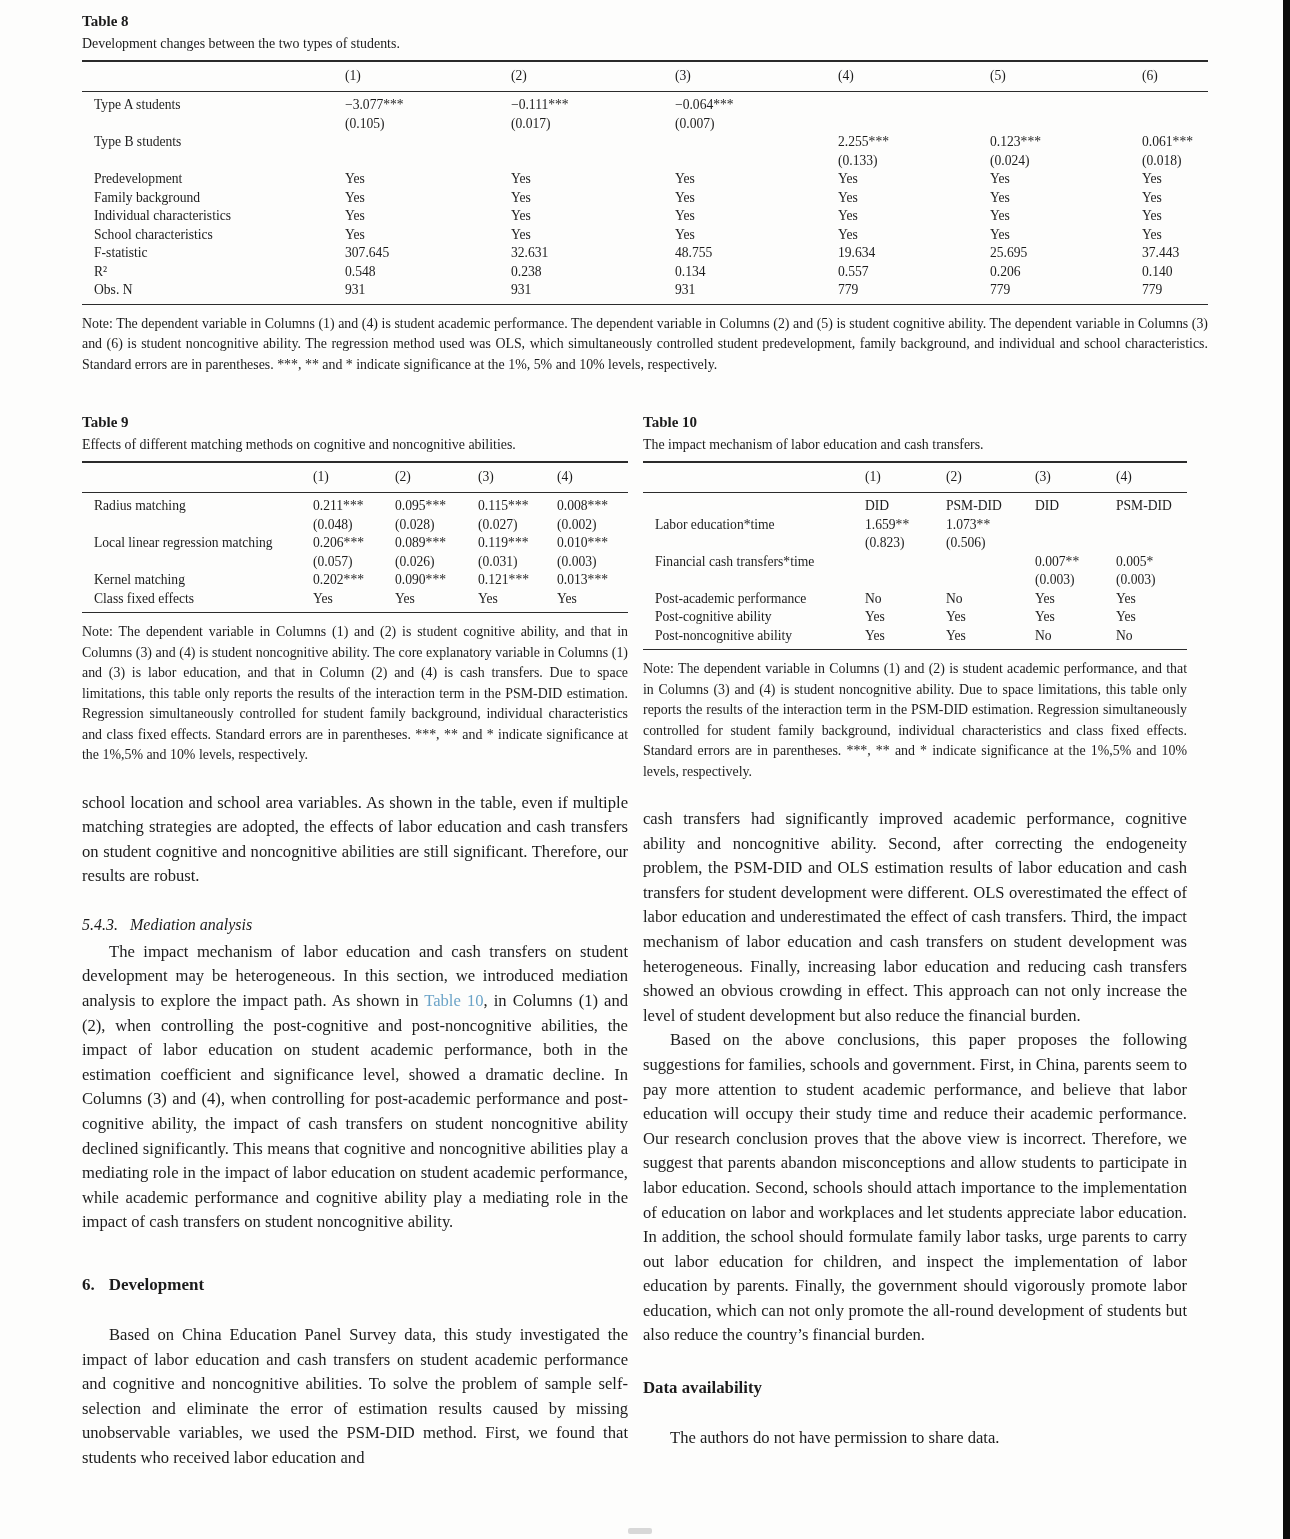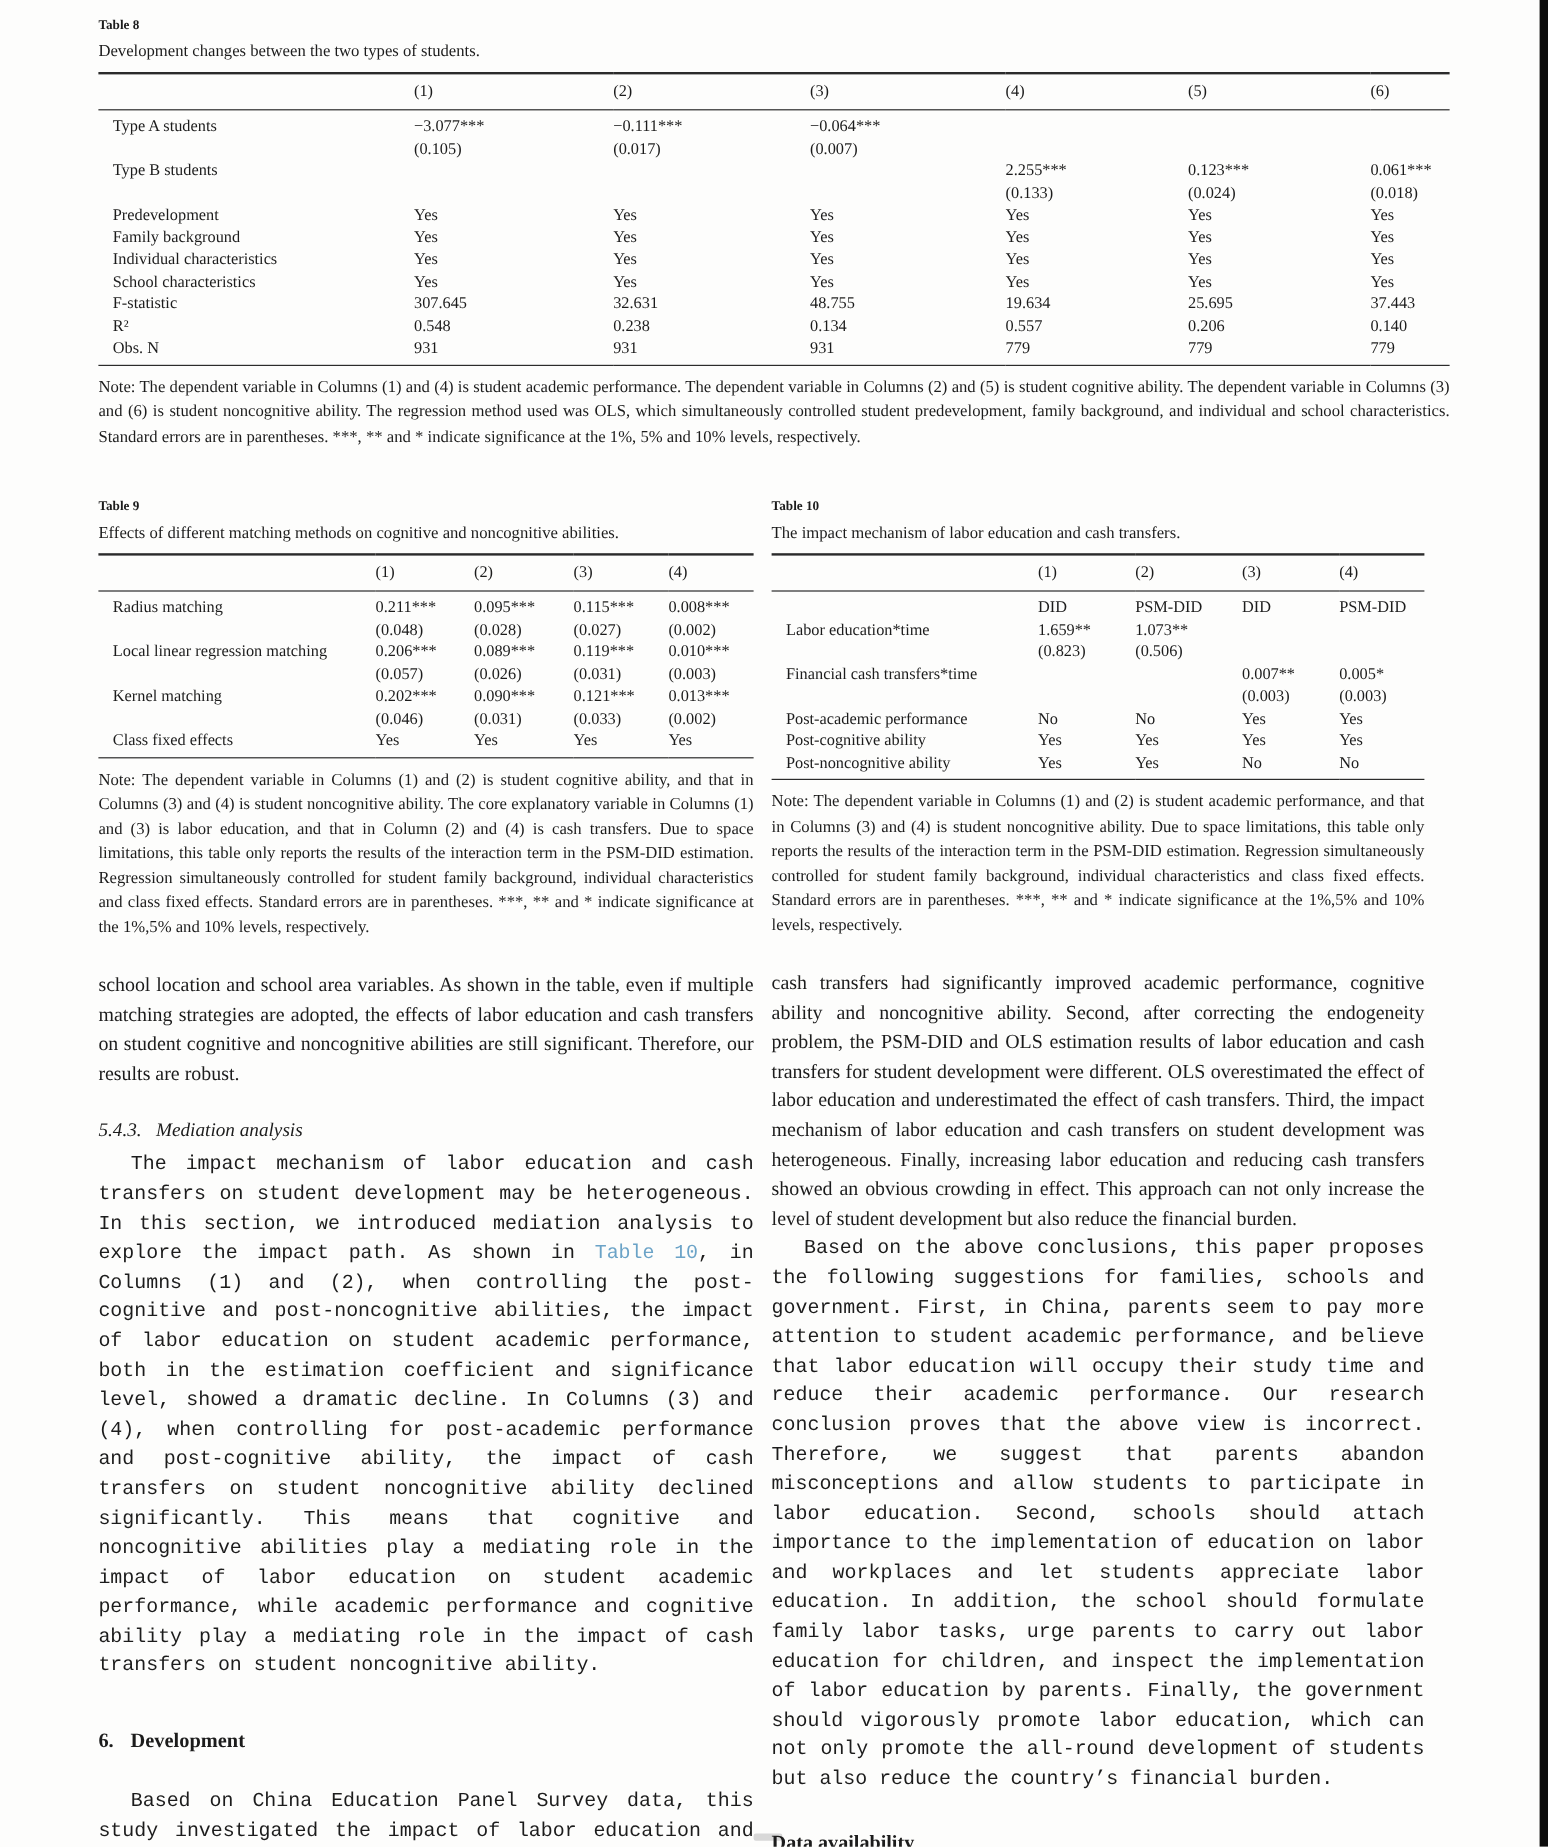--- a/index.html
+++ b/index.html
@@ -11,21 +11,21 @@
     overflow:hidden;
     position:relative;
   }
   .edge-strip {
     position:absolute; top:0; right:0; width:7px; height:1539px;
     background:#0c0c0c;
   }
   .content {
     position:absolute; left:82px; top:12px; width:1126px;
   }
-  .tbl-title { font-weight:bold; font-size:11px; line-height:18px; margin:0 0 5px 0; }
+  .tbl-title { font-weight:bold; font-size:15px; line-height:18px; margin:0 0 5px 0; }
   .tbl-caption { font-size:13.9px; line-height:18px; margin:0 0 7px 0; }
   table {
     border-collapse:collapse; table-layout:fixed; width:100%;
     font-size:13.6px;
   }
   thead tr {
     border-top:2.4px solid #2b2b2b;
     border-bottom:1.5px solid #2b2b2b;
   }
   th { font-weight:normal; text-align:left; padding:6px 0 7px 0; }
@@ -41,21 +41,21 @@
     font-size:13.9px; line-height:20.5px; text-align:justify;
     margin:9px 0 0 0;
   }
   .columns { display:flex; gap:15px; margin-top:38px; }
   .colL { width:546px; }
   .colR { width:544px; }
   .para {
     font-size:16.6px; line-height:24.6px; text-align:justify;
     margin:0;
   }
-  .para.indent { text-indent:27px;font-family:Liberation Mono, monospace; }
+  .para.indent { text-indent:27px; }
   .para.first-gap { margin-top:25px; }
   .subheading {
     font-style:italic; font-size:16px; margin:27px 0 6px 0;
   }
   .subheading .hnum { margin-right:12px; }
   .heading {
     font-weight:bold; font-size:17px; margin:40px 0 28px 0;
   }
   .heading .hnum { margin-right:14px; }
   .heading2 {
@@ -257,27 +257,20 @@
                 <td>(0.003)</td>
               </tr>
               <tr>
                 <td class="rowlabel">Kernel matching</td>
                 <td>0.202***</td>
                 <td>0.090***</td>
                 <td>0.121***</td>
                 <td>0.013***</td>
               </tr>
               <tr>
-                <td class="rowlabel"></td>
-                <td>(0.046)</td>
-                <td>(0.031)</td>
-                <td>(0.033)</td>
-                <td>(0.002)</td>
-              </tr>
-              <tr>
                 <td class="rowlabel">Class fixed effects</td>
                 <td>Yes</td>
                 <td>Yes</td>
                 <td>Yes</td>
                 <td>Yes</td>
               </tr>
             </tbody>
           </table>
         <p class="note">Note: The dependent variable in Columns (1) and (2) is student cognitive ability, and that in Columns (3) and (4) is student noncognitive ability. The core explanatory variable in Columns (1) and (3) is labor education, and that in Column (2) and (4) is cash transfers. Due to space limitations, this table only reports the results of the interaction term in the PSM-DID estimation. Regression simultaneously controlled for student family background, individual characteristics and class fixed effects. Standard errors are in parentheses. ***, ** and * indicate significance at the 1%,5% and 10% levels, respectively.</p>
       </section>

